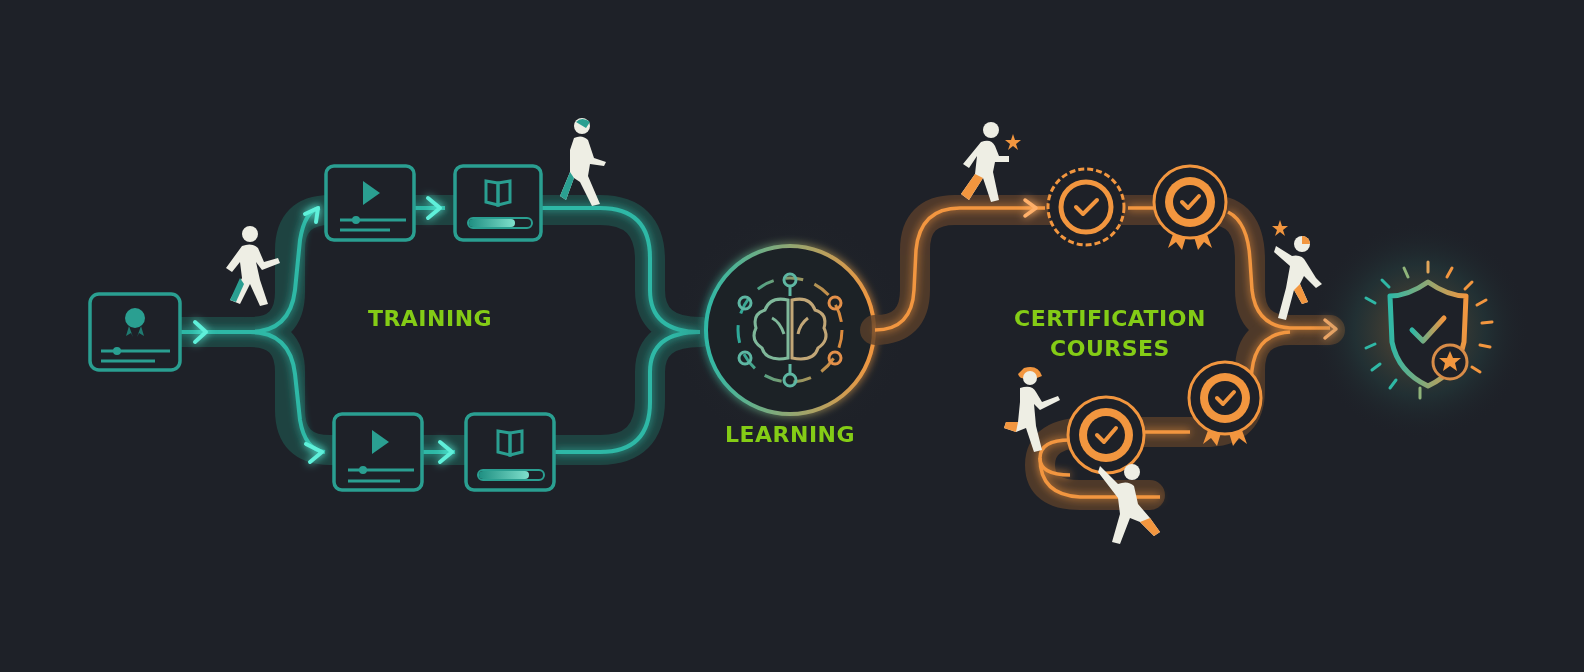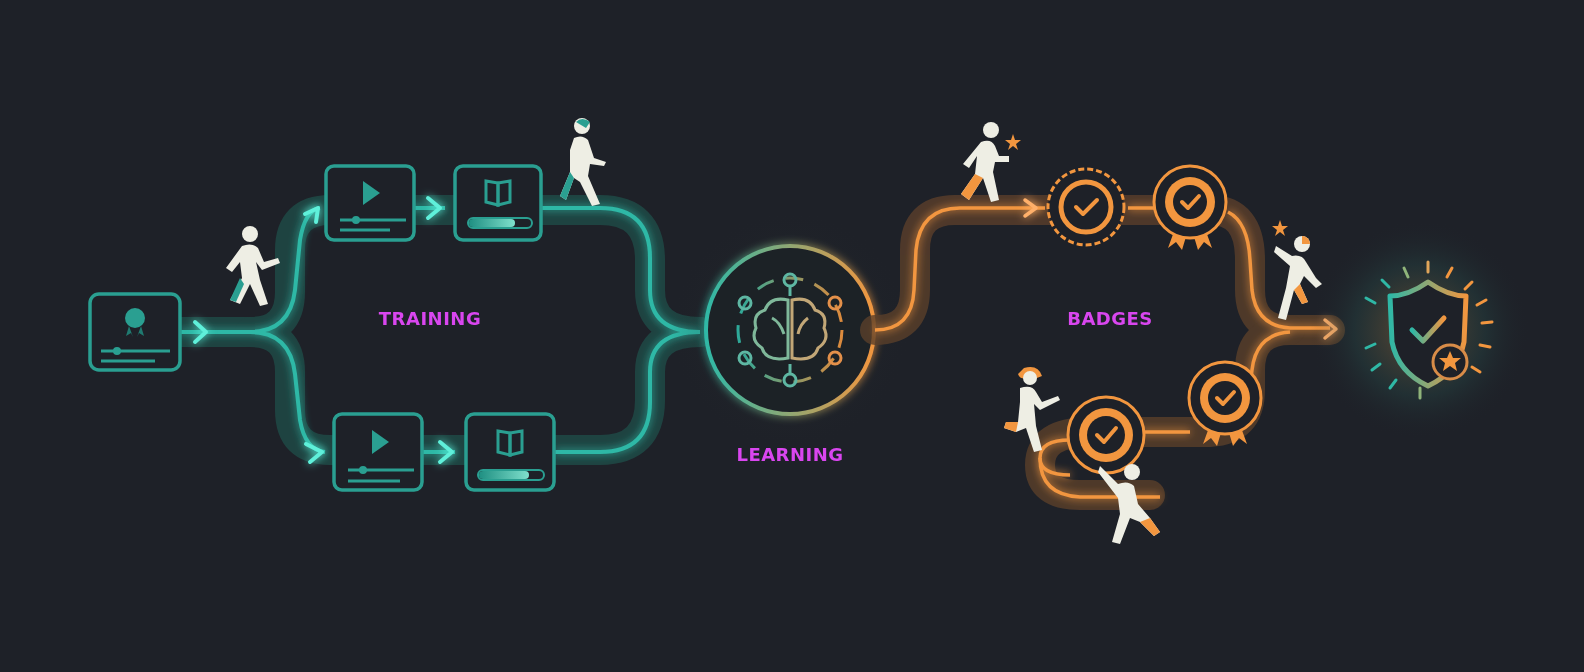--- a/index.html
+++ b/index.html
@@ -1,18 +1,18 @@
 <!DOCTYPE html>
 <html><head>
 <meta charset="utf-8">
 <style>
   html, body { margin: 0; padding: 0; background: #1e2128; }
   body { width: 1584px; height: 672px; overflow: hidden; position: relative; font-family: "DejaVu Sans", sans-serif; }
   #stage { position: absolute; left: 0; top: 0; width: 1584px; height: 672px; }
-  .label { position: absolute; color: #d946ef; font-family: "DejaVu Sans", sans-serif; font-weight: bold; font-size: 18px; line-height: 30px; text-align: center; letter-spacing: 0.5px; }
+  .label { position: absolute; color: #84cc16; font-family: "DejaVu Sans", sans-serif; font-weight: bold; font-size: 22px; line-height: 30px; text-align: center; letter-spacing: 0.5px; }
   .label span { display: block; }
 </style>
 </head>
 <body>
 
 <svg id="stage" viewBox="0 0 1584 672" xmlns="http://www.w3.org/2000/svg">
   <defs>
     <filter id="glow" x="-50%" y="-50%" width="200%" height="200%">
       <feGaussianBlur stdDeviation="4" result="b"></feGaussianBlur>
       <feMerge>
@@ -249,18 +249,19 @@
     <path d="M1428 282 Q1448 296 1466 296 L1464 342 Q1458 372 1428 386 Q1398 372 1392 342 L1390 296 Q1408 296 1428 282 Z" fill="#1e2128" stroke="url(#shieldGrad)" stroke-width="5" stroke-linejoin="round"></path>
     <path d="M1412 330 L1423 341 L1444 318" fill="none" stroke="url(#shieldGrad)" stroke-width="5" stroke-linecap="round" stroke-linejoin="round"></path>
     <circle cx="1450" cy="362" r="17" fill="#1e2128" stroke="#d88c48" stroke-width="3"></circle>
     <path d="M1450 351 L1453 358 L1461 358 L1455 363 L1457 371 L1450 366 L1443 371 L1445 363 L1439 358 L1447 358 Z" fill="#f2963f"></path>
   </g>
 </svg>
 
 <div class="label" style="left:330px; top:304px; width:200px;">
   <span>TRAINING</span>
 </div>
-<div class="label" style="left:690px; top:440px; width:200px;">
+<div class="label" style="left:690px; top:420px; width:200px;">
   <span>LEARNING</span>
 </div>
 <div class="label" style="left:980px; top:304px; width:260px;">
-  <span>BADGES</span>
+  <span>CERTIFICATION</span>
+  <span>COURSES</span>
 </div>
 
 </body></html>

